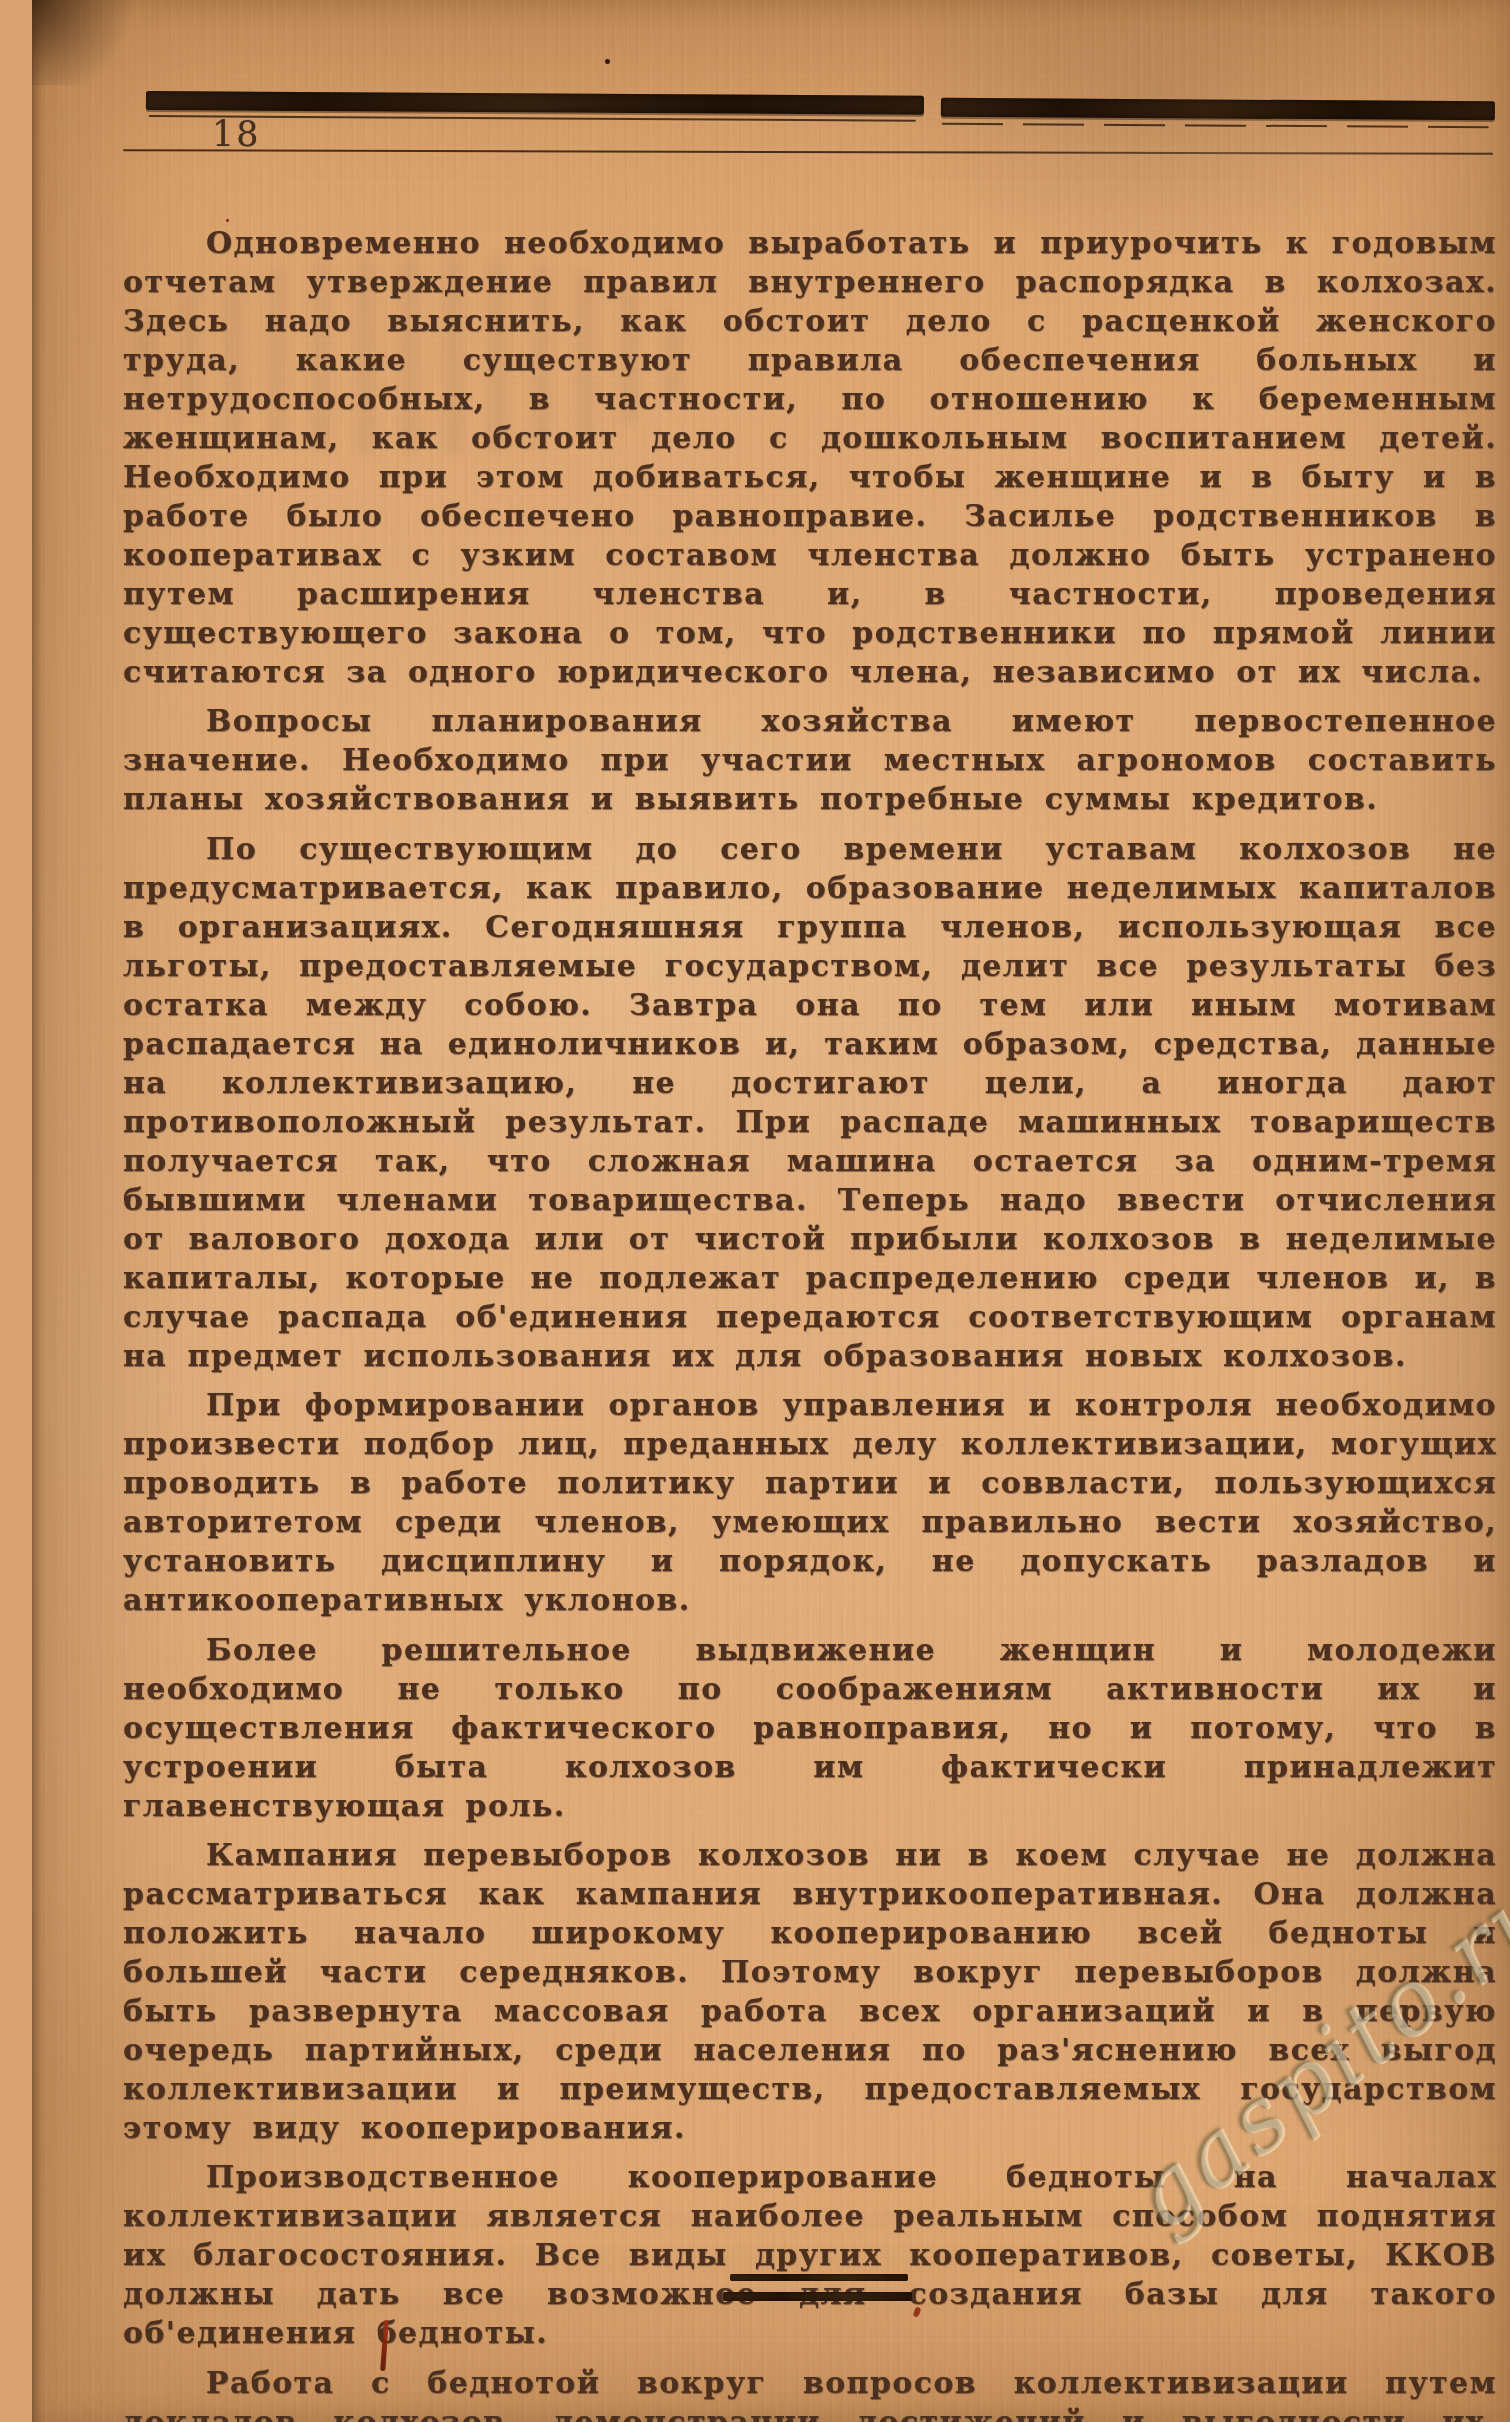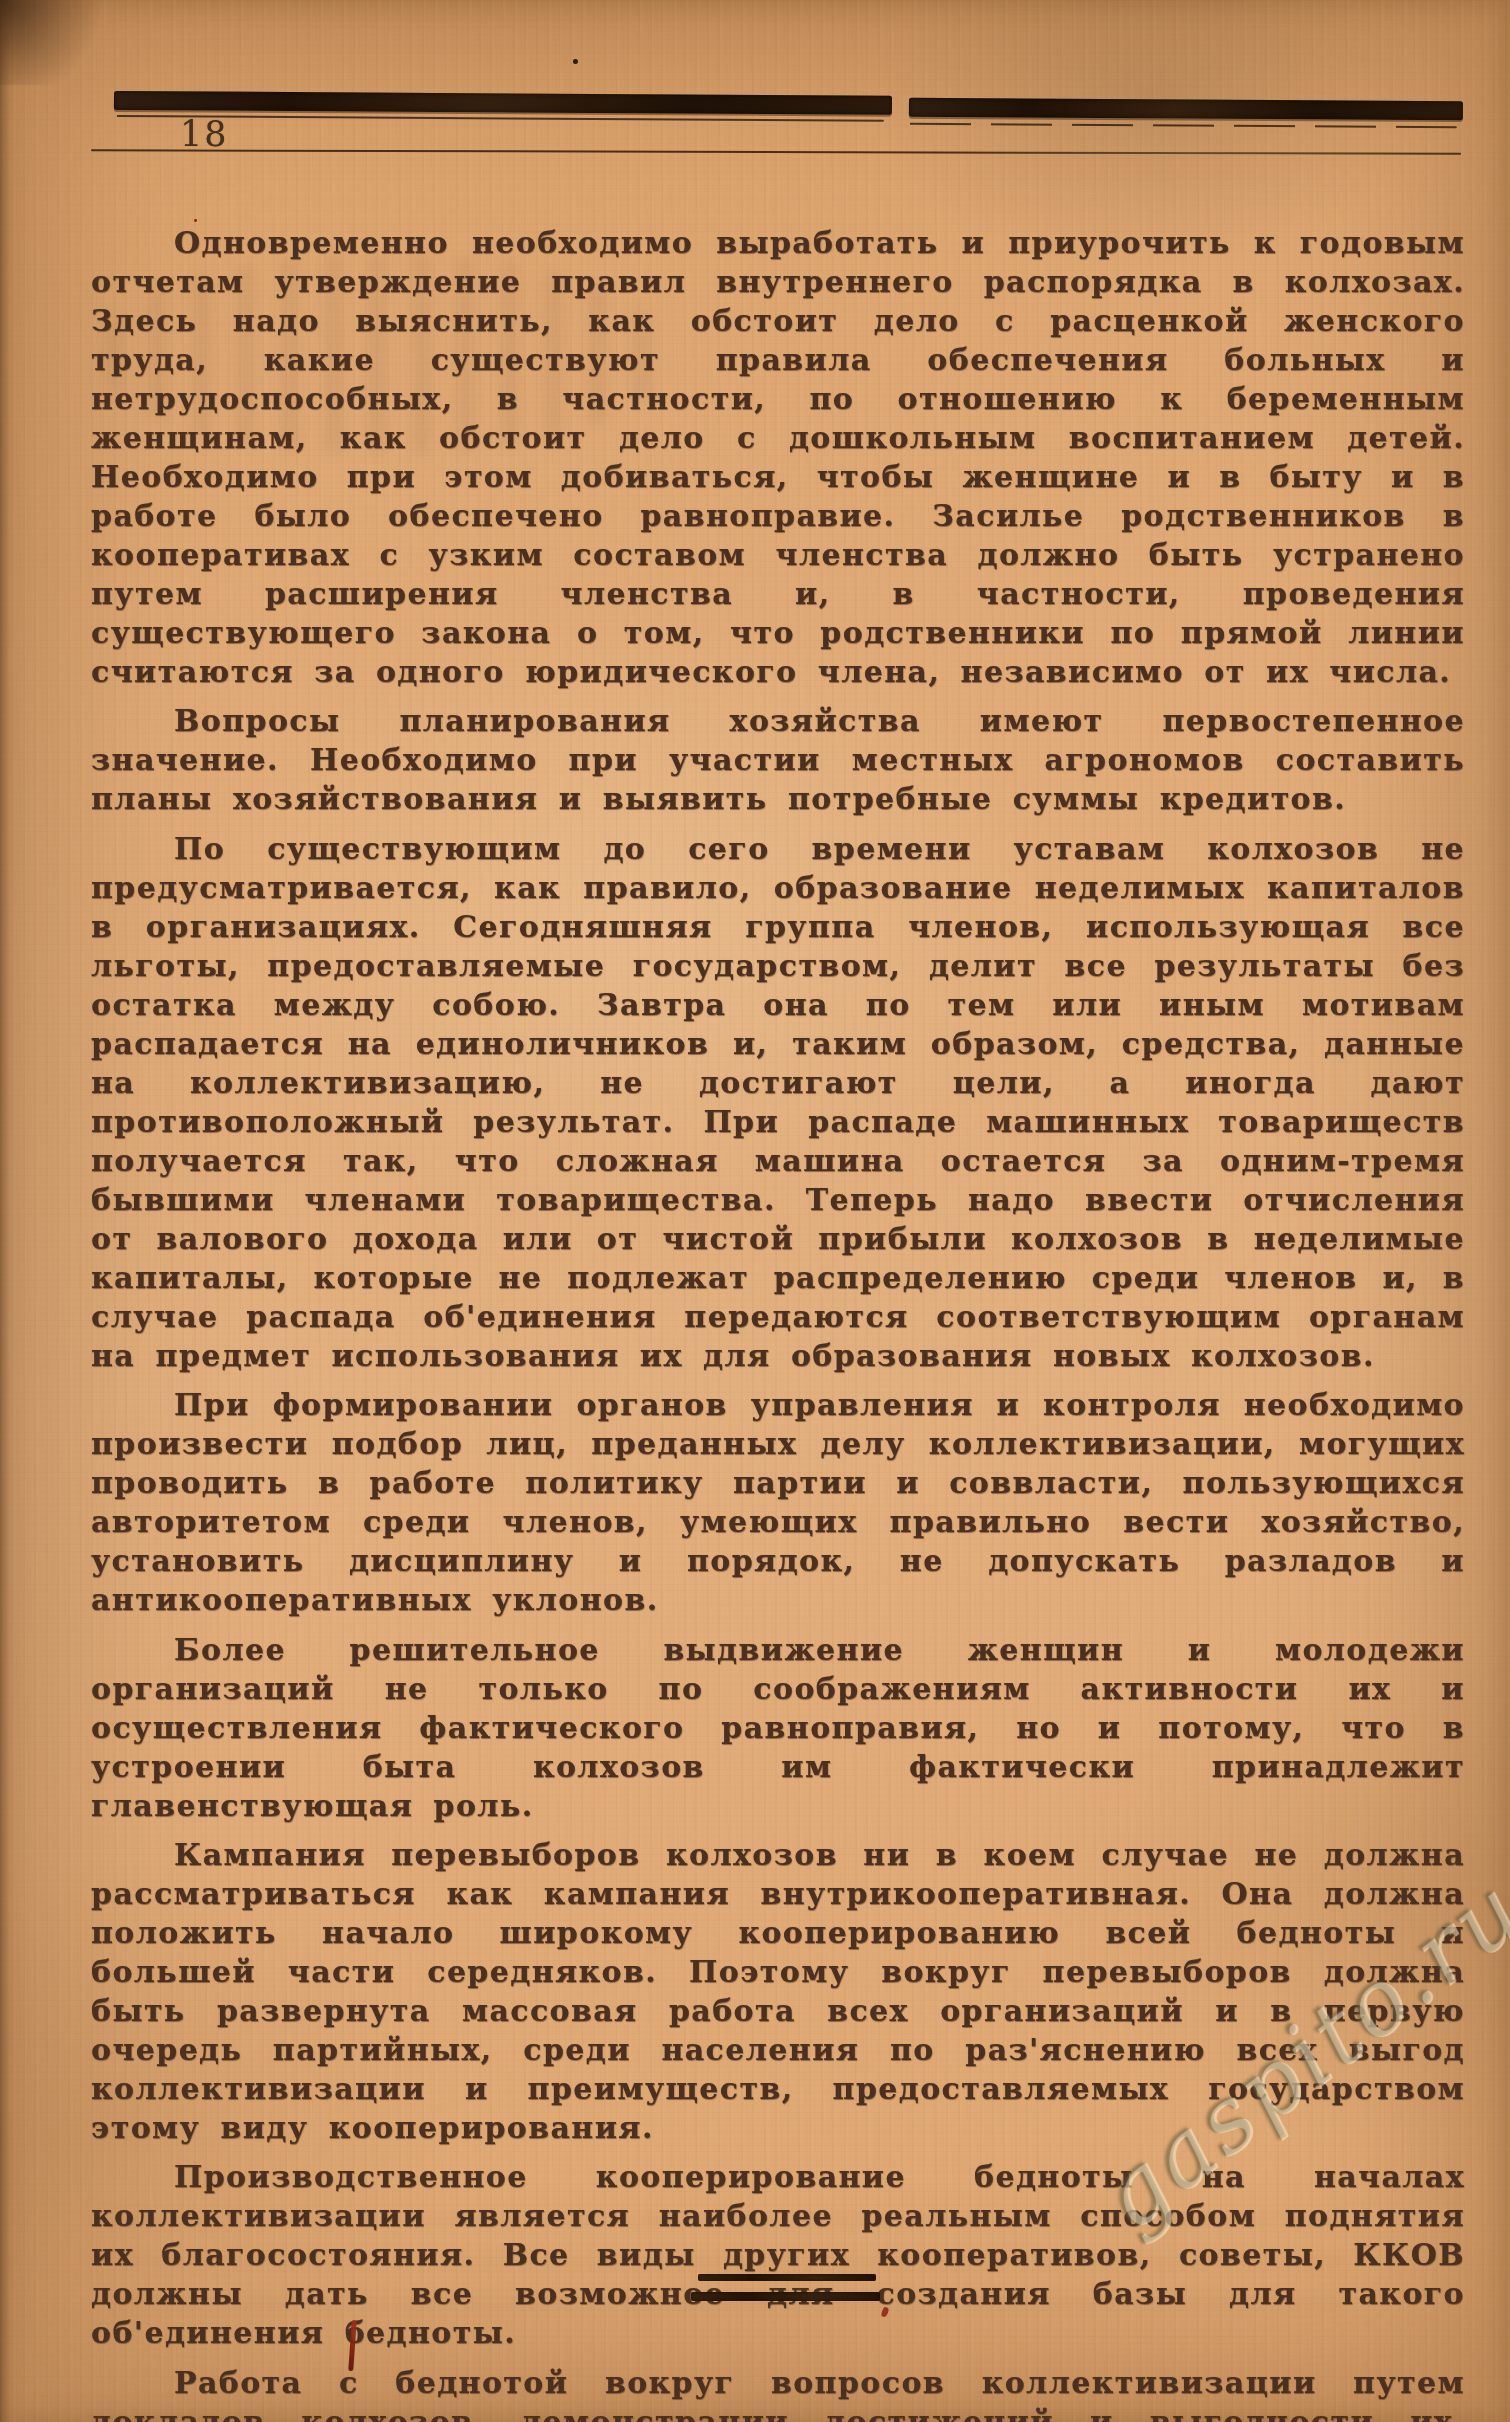--- a/index.html
+++ b/index.html
@@ -11,20 +11,21 @@
   
   .paper{
     position:absolute;inset:0;
     background:
       radial-gradient(ellipse 397px 246px at 76% 4%, rgba(118,86,55,.22), transparent 70%),
       radial-gradient(ellipse 662px 473px at 42% 38%, rgba(255,232,195,.22), transparent 65%),
       radial-gradient(ellipse 492px 397px at 8% 88%, rgba(150,100,52,.18), transparent 70%),
       radial-gradient(ellipse 530px 360px at 92% 78%, rgba(146,98,52,.16), transparent 70%),
       linear-gradient(175deg,#daa16b 0%,#e0ab78 30%,#e2af7e 55%,#dda570 100%);
     box-shadow:inset 0 0 170px 47px rgba(118,70,28,.38), inset 0 0 24.6px 5.7px rgba(100,58,22,.25);
+    margin-left:32px;
   }
   .fibers{
     position:absolute;inset:0;opacity:.55;pointer-events:none;
     background:
       repeating-linear-gradient(90deg, rgba(98,58,26,.05) 0 1.9px, rgba(255,236,200,.05) 1.9px 4.7px, transparent 4.7px 11.4px),
       repeating-linear-gradient(88deg, rgba(120,75,35,.04) 0 0.9px, transparent 0.9px 8.5px),
       repeating-linear-gradient(0deg, rgba(86,52,24,.03) 0 0.9px, transparent 0.9px 6.6px);
   }
   .corner-shadow{
     position:absolute;left:0;top:0;width:114px;height:85px;pointer-events:none;
@@ -121,21 +122,21 @@
     <div class="bar-underline right"></div>
   </div>
   <div class="page-number">18</div>
   <div class="header-rule"></div>
 
   <div class="text-block">
     <p>Одновременно необходимо выработать и приурочить к годовым отчетам утверждение правил внутреннего распорядка в колхозах. Здесь надо выяснить, как обстоит дело с расценкой женского труда, какие существуют правила обеспечения больных и нетрудоспособных, в частности, по отношению к беременным женщинам, как обстоит дело с дошкольным воспитанием детей. Необходимо при этом добиваться, чтобы женщине и в быту и в работе было обеспечено равноправие. Засилье родственников в кооперативах с узким составом членства должно быть устранено путем расширения членства и, в частности, проведения существующего закона о том, что родственники по прямой линии считаются за одного юридического члена, независимо от их числа.</p>
     <p>Вопросы планирования хозяйства имеют первостепенное значение. Необходимо при участии местных агрономов составить планы хозяйствования и выявить потребные суммы кредитов.</p>
     <p>По существующим до сего времени уставам колхозов не предусматривается, как правило, образование неделимых капиталов в организациях. Сегодняшняя группа членов, использующая все льготы, предоставляемые государством, делит все результаты без остатка между собою. Завтра она по тем или иным мотивам распадается на единоличников и, таким образом, средства, данные на коллективизацию, не достигают цели, а иногда дают противоположный результат. При распаде машинных товариществ получается так, что сложная машина остается за одним-тремя бывшими членами товарищества. Теперь надо ввести отчисления от валового дохода или от чистой прибыли колхозов в неделимые капиталы, которые не подлежат распределению среди членов и, в случае распада об'единения передаются соответствующим органам на предмет использования их для образования новых колхозов.</p>
     <p>При формировании органов управления и контроля необходимо произвести подбор лиц, преданных делу коллективизации, могущих проводить в работе политику партии и соввласти, пользующихся авторитетом среди членов, умеющих правильно вести хозяйство, установить дисциплину и порядок, не допускать разладов и антикооперативных уклонов.</p>
-    <p>Более решительное выдвижение женщин и молодежи организаций не только по соображениям активности их и осуществления фактического равноправия, но и потому, что в устроении быта колхозов им фактически принадлежит главенствующая роль.</p>
+    <p>Более решительное выдвижение женщин и молодежи необходимо не только по соображениям активности их и осуществления фактического равноправия, но и потому, что в устроении быта колхозов им фактически принадлежит главенствующая роль.</p>
     <p>Кампания перевыборов колхозов ни в коем случае не должна рассматриваться как кампания внутрикооперативная. Она должна положить начало широкому кооперированию всей бедноты и большей части середняков. Поэтому вокруг перевыборов должна быть развернута массовая работа всех организаций и в первую очередь партийных, среди населения по раз'яснению всех выгод коллективизации и преимуществ, предоставляемых государством этому виду кооперирования.</p>
     <p>Производственное кооперирование бедноты на началах коллективизации является наиболее реальным способом поднятия их благосостояния. Все виды других кооперативов, советы, ККОВ должны дать все возможное для создания базы для такого об'единения бедноты.</p>
     <p>Работа с беднотой вокруг вопросов коллективизации путем докладов колхозов, демонстрации достижений и выгодности их, раз'яснений политики партии, льгот, вовлечение бедноты в существующие колхозы, организация новых об'единений бедноты,—таковы задачи парторганов в эту кампанию. Нет сомнений, что правильное партийное руководство этой работой даст в результате мощный толчок к развитию, росту и укреплению коллективных хозяйств губернии.</p>
   </div>
 
   <div class="end-divider">
     <div class="end-bar first"></div>
     <div class="end-bar second"></div>
   </div>
 

